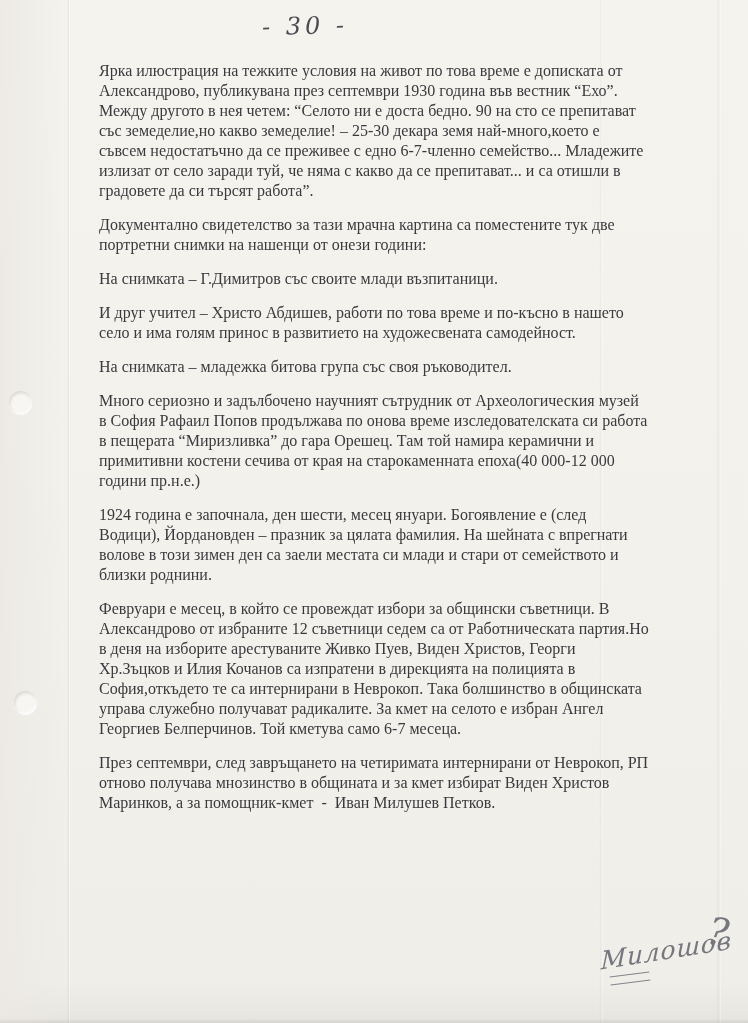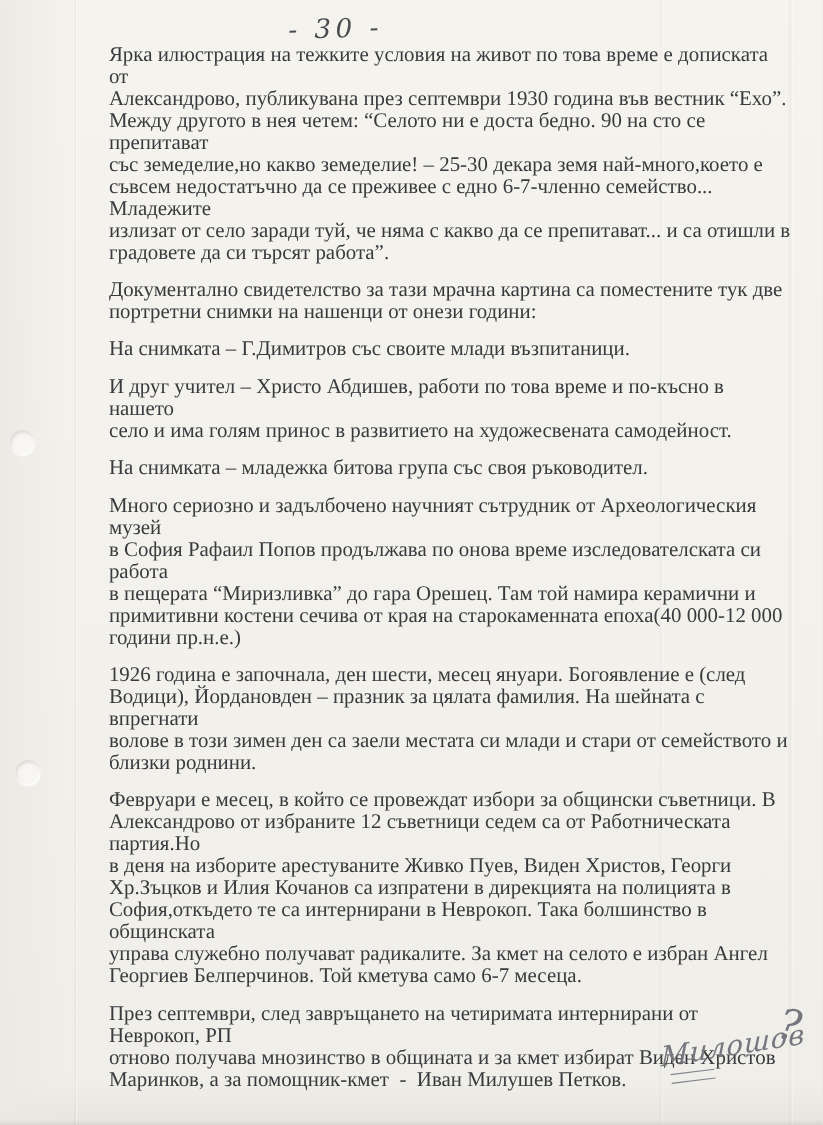--- a/index.html
+++ b/index.html
@@ -50,23 +50,23 @@
     font-style:italic;
     font-size:24px;
     letter-spacing:4px;
     color:#4b4b52;
     transform:rotate(-1.5deg);
     white-space:nowrap;
   }
 
   
   .text-column{
-    position:absolute;left:99px;top:40px;width:620px;
+    position:absolute;left:99px;top:61px;width:620px;
     color:#3a3a3e;
-    font-size:19px;
+    font-size:16px;
     line-height:20px;
   }
   .para{
     white-space:pre-wrap;
     margin:0 0 14px 0;
   }
 
   
   .annotation{
     position:absolute;left:596px;top:922px;width:150px;height:80px;
@@ -127,21 +127,21 @@
 портретни снимки на нашенци от онези години:</p>
     <p class="para">На снимката – Г.Димитров със своите млади възпитаници.</p>
     <p class="para">И друг учител – Христо Абдишев, работи по това време и по-късно в нашето
 село и има голям принос в развитието на художесвената самодейност.</p>
     <p class="para">На снимката – младежка битова група със своя ръководител.</p>
     <p class="para">Много сериозно и задълбочено научният сътрудник от Археологическия музей
 в София Рафаил Попов продължава по онова време изследователската си работа
 в пещерата “Миризливка” до гара Орешец. Там той намира керамични и
 примитивни костени сечива от края на старокаменната епоха(40 000-12 000
 години пр.н.е.)</p>
-    <p class="para">1926 година е започнала, ден шести, месец януари. Богоявление е (след
+    <p class="para">1924 година е започнала, ден шести, месец януари. Богоявление е (след
 Водици), Йордановден – празник за цялата фамилия. На шейната с впрегнати
 волове в този зимен ден са заели местата си млади и стари от семейството и
 близки роднини.</p>
     <p class="para">Февруари е месец, в който се провеждат избори за общински съветници. В
 Александрово от избраните 12 съветници седем са от Работническата партия.Но
 в деня на изборите арестуваните Живко Пуев, Виден Христов, Георги
 Хр.Зъцков и Илия Кочанов са изпратени в дирекцията на полицията в
 София,откъдето те са интернирани в Неврокоп. Така болшинство в общинската
 управа служебно получават радикалите. За кмет на селото е избран Ангел
 Георгиев Белперчинов. Той кметува само 6-7 месеца.</p>

